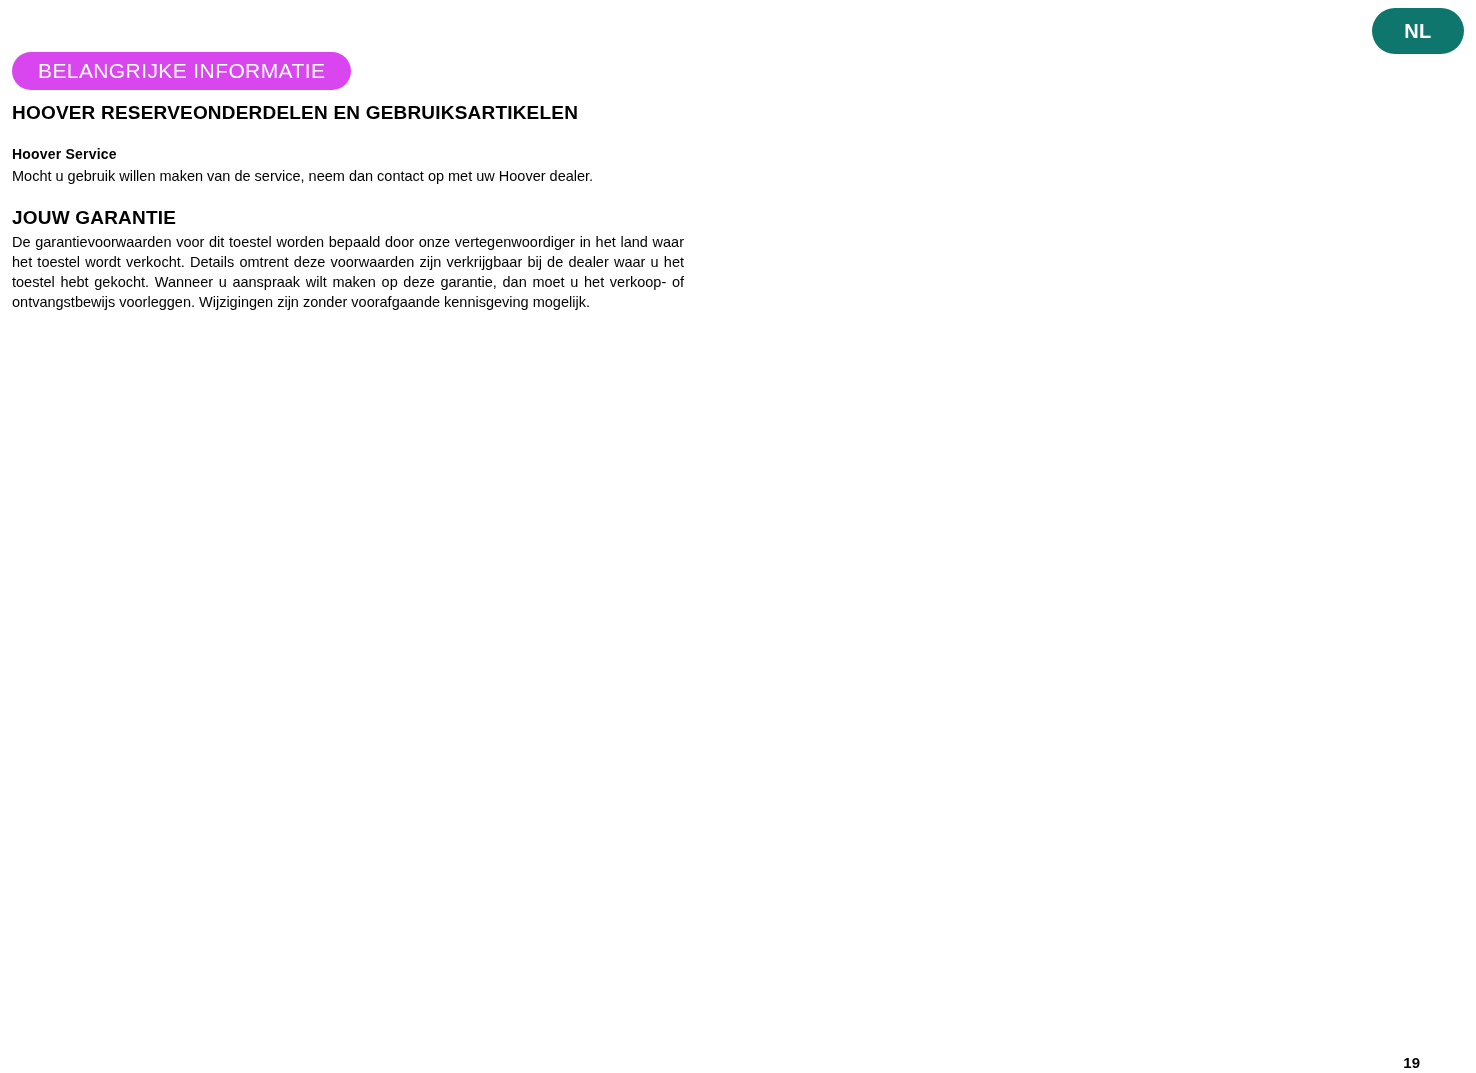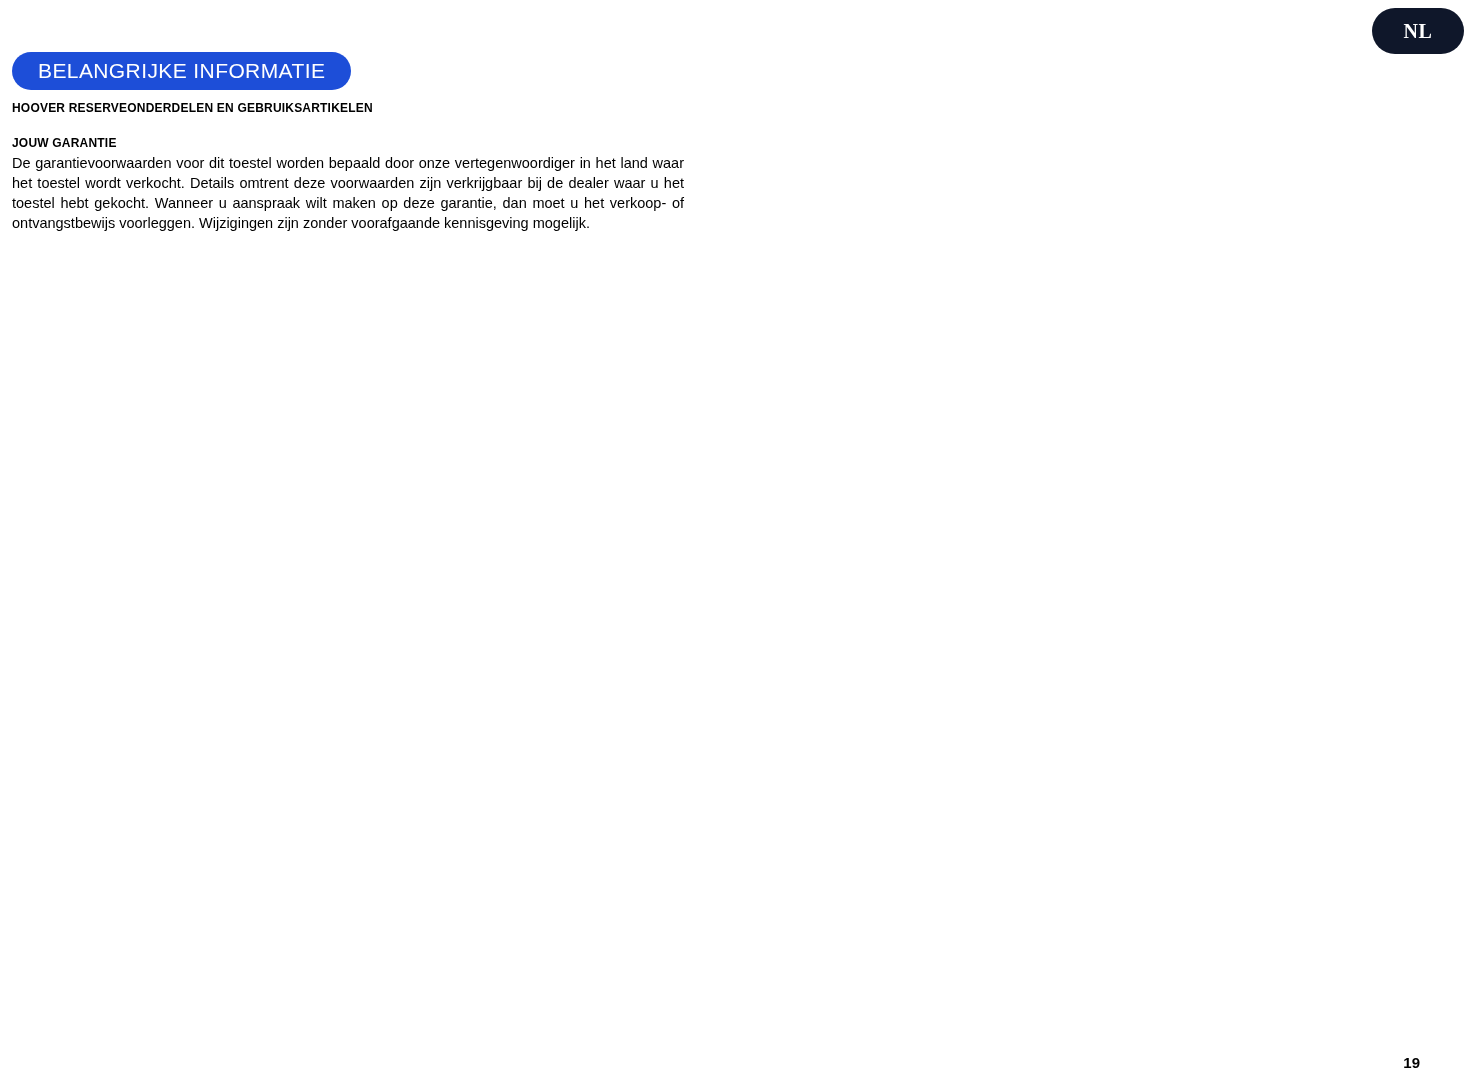--- a/index.html
+++ b/index.html
@@ -21,60 +21,59 @@
     inset: 0;
   }
 
   
   .lang-badge {
     position: absolute;
     top: 8px;
     right: 12px;
     width: 92px;
     height: 46px;
-    background: #0f172a;
+    background: #0f766e;
     border-radius: 23px;
     color: #ffffff;
     font-size: 20px;
     font-weight: bold;
     letter-spacing: 0.5px;
     display: flex;
     align-items: center;
     justify-content: center;
-    font-family: Liberation Serif, serif;
   }
 
   
   .title-banner {
     position: absolute;
     top: 52px;
     left: 12px;
     min-width: 330px;
     height: 38px;
-    background: #1d4ed8;
+    background: #d946ef;
     border-radius: 19px;
     color: #ffffff;
     font-size: 21px;
     letter-spacing: 0.4px;
     display: flex;
     align-items: center;
     padding: 0 26px;
     box-sizing: border-box;
   }
 
   
   .content {
     position: absolute;
     top: 100px;
     left: 12px;
     width: 672px;
   }
 
   .sec-head {
-    font-size: 12px;
+    font-size: 19px;
     font-weight: bold;
     letter-spacing: 0.2px;
     margin: 0 0 2px 0;
     line-height: 1.35;
   }
   .sec-head.sub {
     font-size: 14px;
   }
 
   .para {
@@ -111,20 +110,24 @@
   <div class="lang-badge">NL</div>
 
   <div class="title-banner">BELANGRIJKE INFORMATIE</div>
 
   <div class="content">
 
     <div class="block">
       <h2 class="sec-head">HOOVER RESERVEONDERDELEN EN GEBRUIKSARTIKELEN</h2>
     </div>
 
+    <div class="block">
+      <h3 class="sec-head sub">Hoover Service</h3>
+      <p class="para justify">Mocht u gebruik willen maken van de service, neem dan contact op met uw Hoover dealer.</p>
+    </div>
 
 
     <div class="block">
       <h2 class="sec-head">JOUW GARANTIE</h2>
       <p class="para justify">De garantievoorwaarden voor dit toestel worden bepaald door onze vertegenwoordiger in het land waar het toestel wordt verkocht. Details omtrent deze voorwaarden zijn verkrijgbaar bij de dealer waar u het toestel hebt gekocht. Wanneer u aanspraak wilt maken op deze garantie, dan moet u het verkoop- of ontvangstbewijs voorleggen. Wijzigingen zijn zonder voorafgaande kennisgeving mogelijk.</p>
     </div>
 
   </div>
 
   <div class="page-number">19</div>

